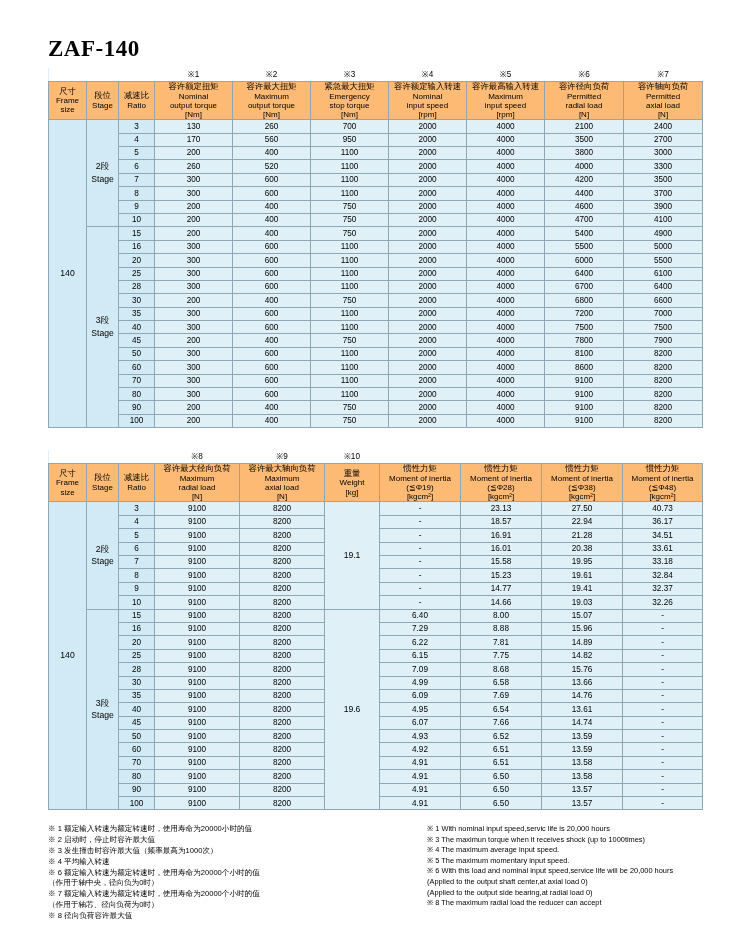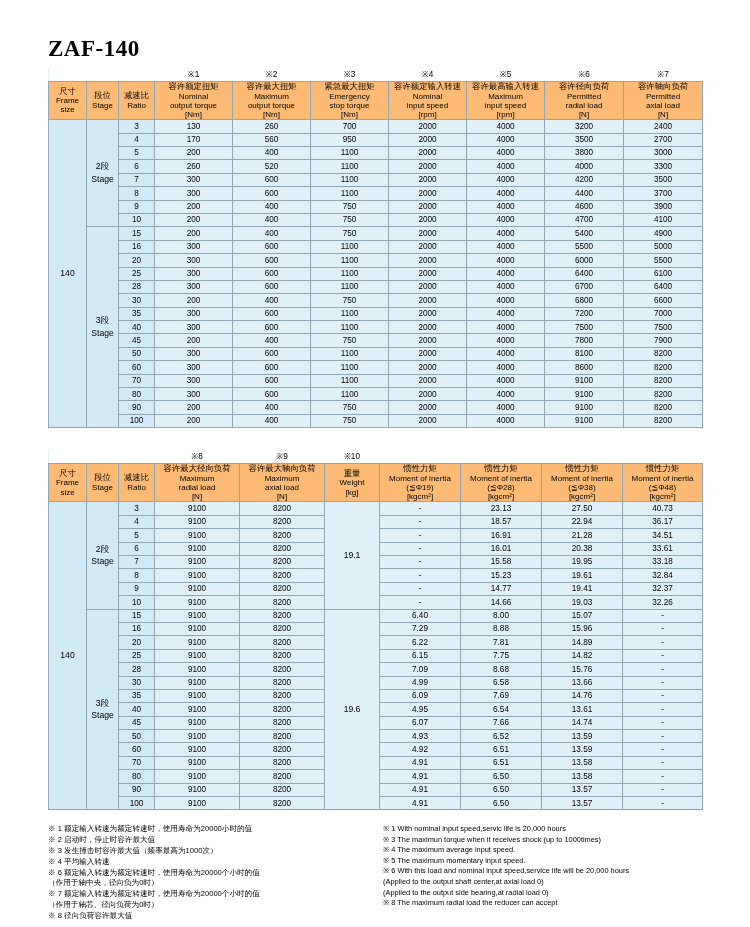--- a/index.html
+++ b/index.html
@@ -98,20 +98,21 @@
   .notes-col {
     width: 325px;
     font-size: 7.6px;
     line-height: 1.42;
   }
   .notes-col div {
     white-space: nowrap;
   }
   .notes-col.en div {
     font-size: 7.4px;
+    margin-left: 44px;
   }
 </style>
 </head>
 <body>
 
 <div class="page">
 
   <div class="title">ZAF-140</div>
 
   <div class="table-wrap">
@@ -187,21 +188,21 @@
         <tbody id="t1-body">
           <tr class="data">
             <td class="frame-cell" rowspan="23">140</td>
             <td class="stage-cell" rowspan="8">2段<br>Stage</td>
             <td class="ratio">3</td>
             <td>130</td>
             <td>260</td>
             <td>700</td>
             <td>2000</td>
             <td>4000</td>
-            <td>3200</td>
+            <td>2100</td>
             <td>2400</td>
           </tr>
           <tr class="data">
             <td class="ratio">4</td>
             <td>170</td>
             <td>560</td>
             <td>950</td>
             <td>2000</td>
             <td>4000</td>
             <td>3500</td>

